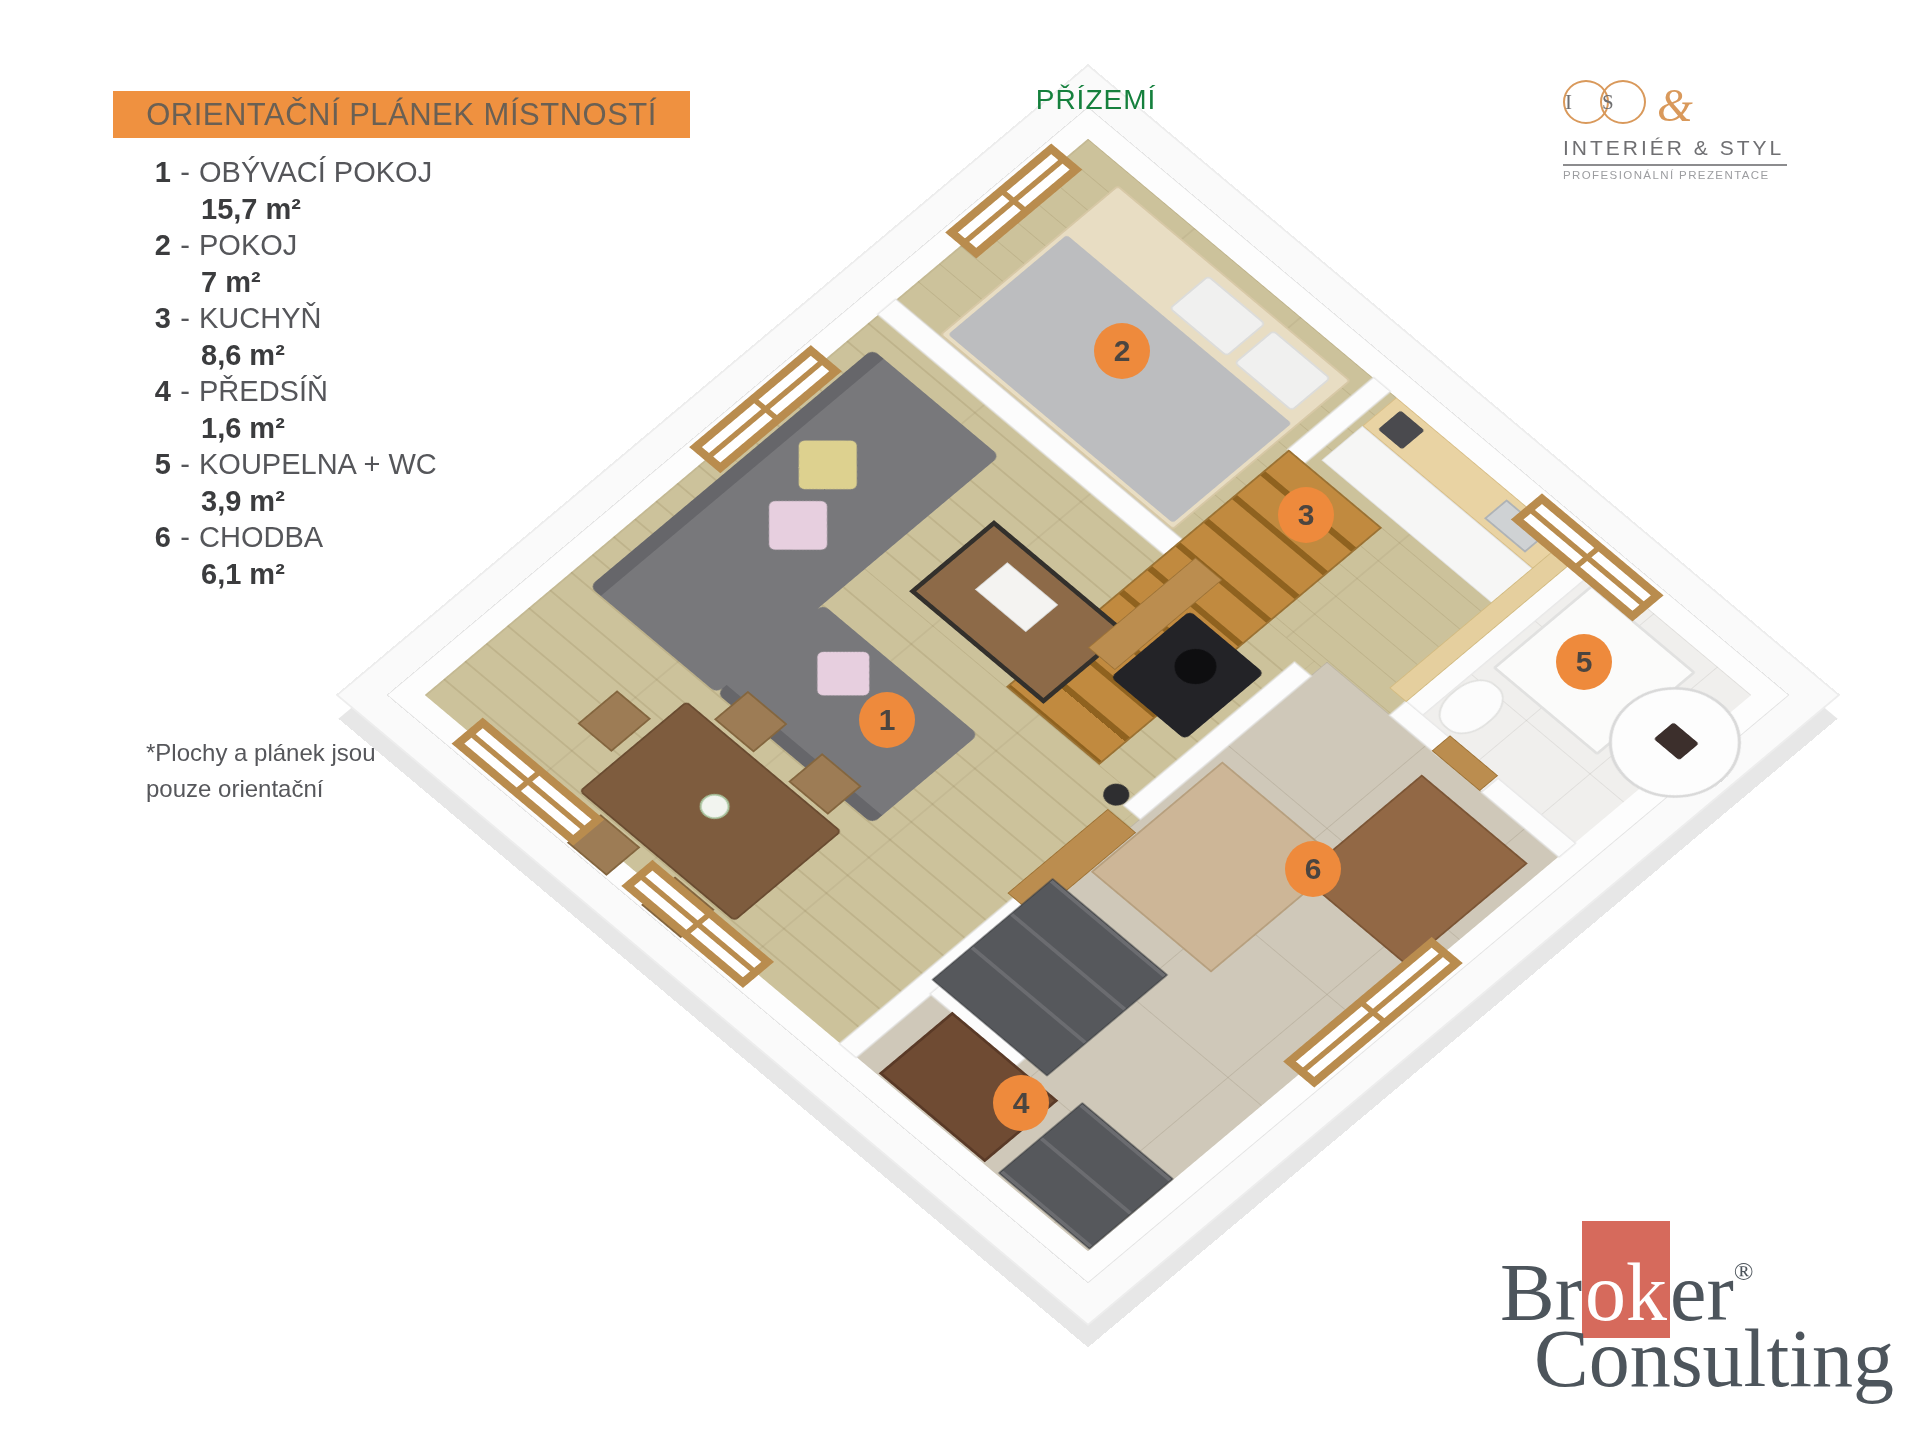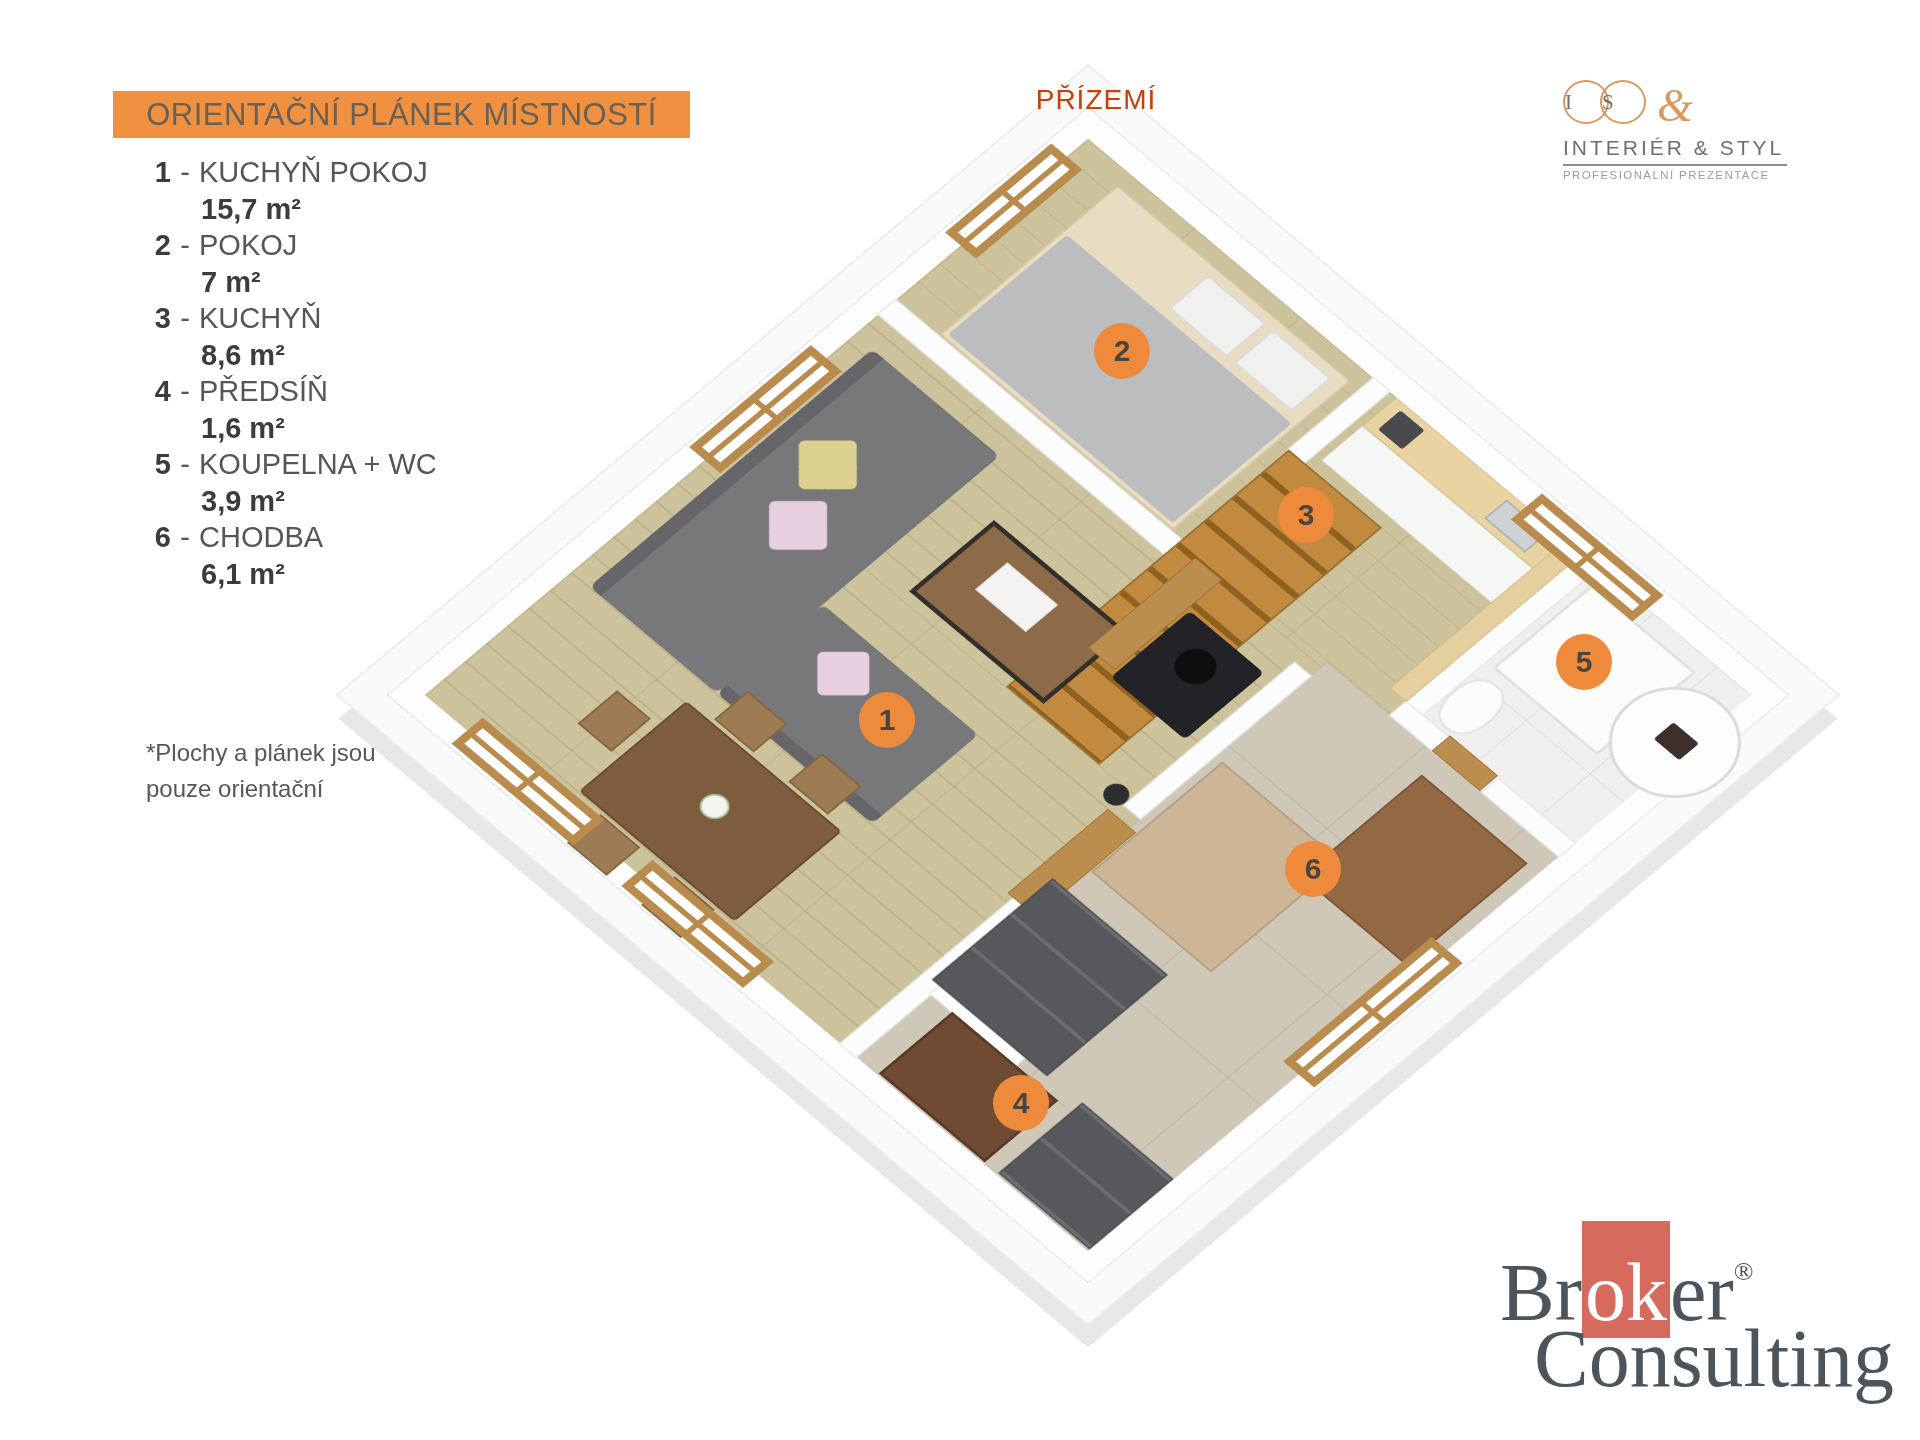--- a/index.html
+++ b/index.html
@@ -16,21 +16,21 @@
   .leg-row { height:37px; display:flex; align-items:center; }
   .leg-num { width:28px; margin-left:30px; text-align:right; font-weight:bold; color:#3B3C3E; }
   .leg-dash { width:28px; text-align:center; color:#55565A; }
   .leg-name { color:#55565A; }
   .leg-area { height:36px; padding-left:88px; font-weight:bold; color:#3B3C3E;
               display:flex; align-items:center;text-align:center; }
   #footnote { left:146px; top:735px; font-size:24px; color:#56575B; line-height:36px; }
 
   
   #floor-label { left:996px; top:84px; width:200px; text-align:center;
-                 font-size:28px; color:#c2410c; letter-spacing:1px; }
+                 font-size:28px; color:#15803d; letter-spacing:1px; }
 
   #is-logo { left:1563px; top:80px; width:224px; text-align:left; }
   #is-mono { position:relative; height:54px; }
   .is-circle { display:inline-block; width:46px; height:44px; border:2.5px solid #D9995B;
                border-radius:50%; font-family:"Liberation Serif", serif; font-size:21px;
                color:#6F6F71; line-height:40px; vertical-align:middle; }
   .is-circle + .is-circle { margin-left:-9px; }
   #is-amp { position:absolute; left:50%; top:50%; transform:translate(-50%,-52%);
             font-family:"Liberation Serif", serif; font-style:italic; font-size:46px;
             color:#D9995B; }
@@ -169,21 +169,21 @@
 
 <div class="abs" id="title-bar">
   <span>ORIENTAČNÍ PLÁNEK MÍSTNOSTÍ</span>
 </div>
 
 <div class="abs" id="legend">
   <div class="leg-item">
     <div class="leg-row">
       <span class="leg-num">1</span>
       <span class="leg-dash">-</span>
-      <span class="leg-name">KUCHYŇ POKOJ</span>
+      <span class="leg-name">OBÝVACÍ POKOJ</span>
     </div>
     <div class="leg-area">15,7 m²</div>
   </div>
   <div class="leg-item">
     <div class="leg-row">
       <span class="leg-num">2</span>
       <span class="leg-dash">-</span>
       <span class="leg-name">POKOJ</span>
     </div>
     <div class="leg-area">7 m²</div>

